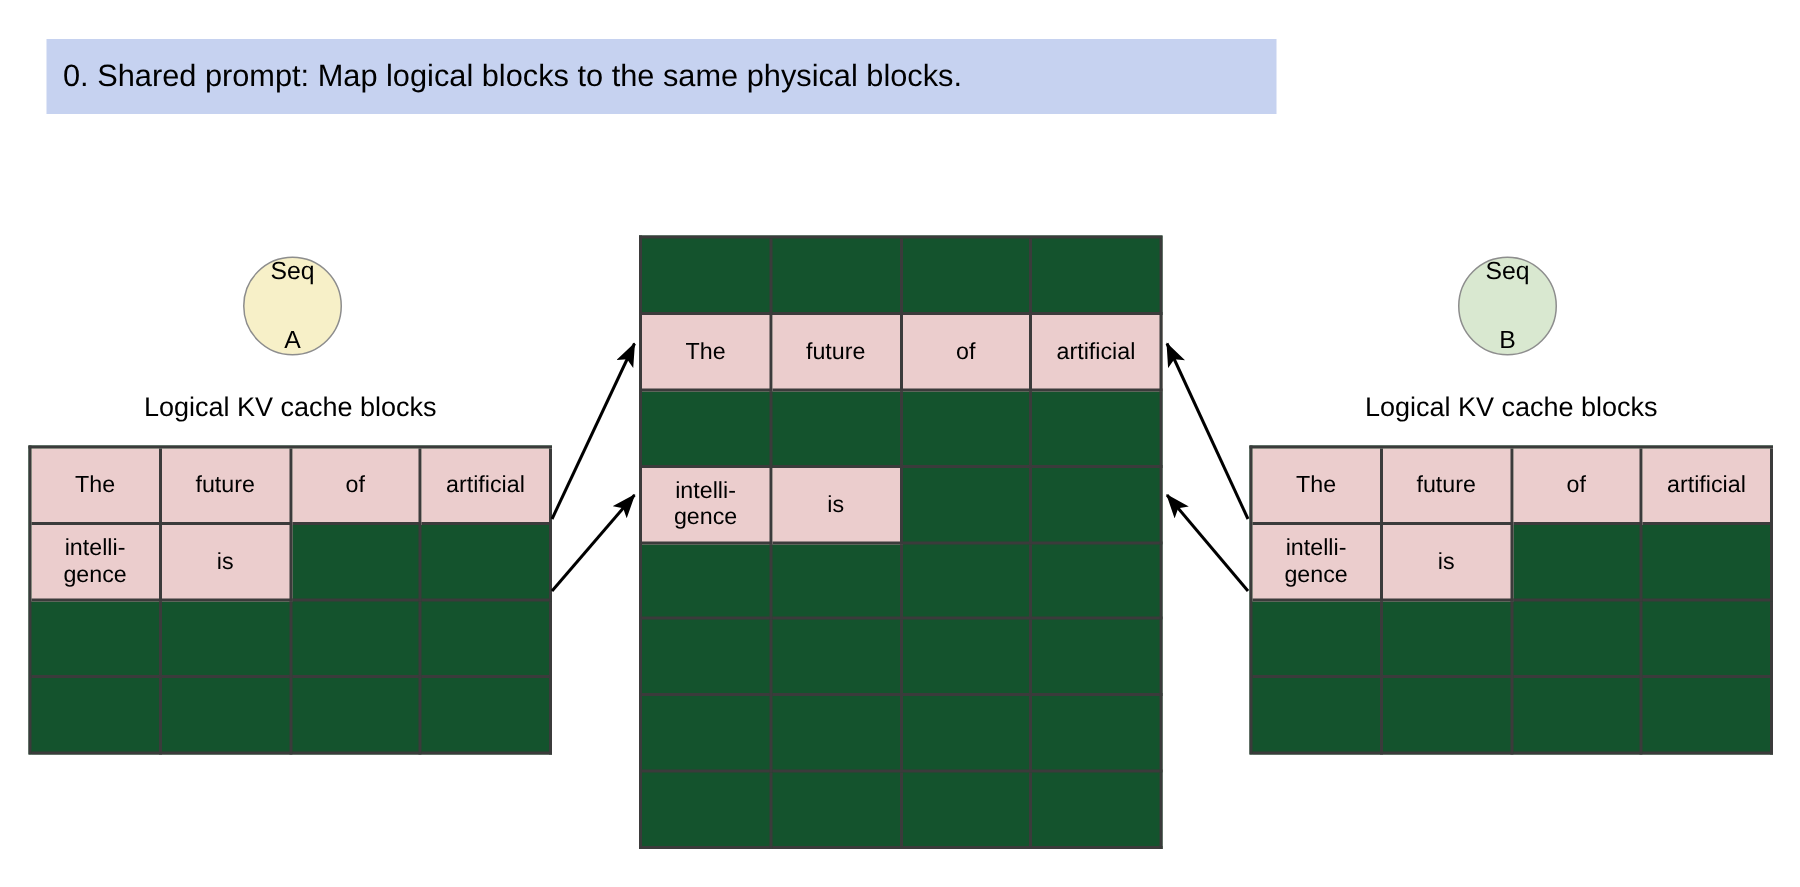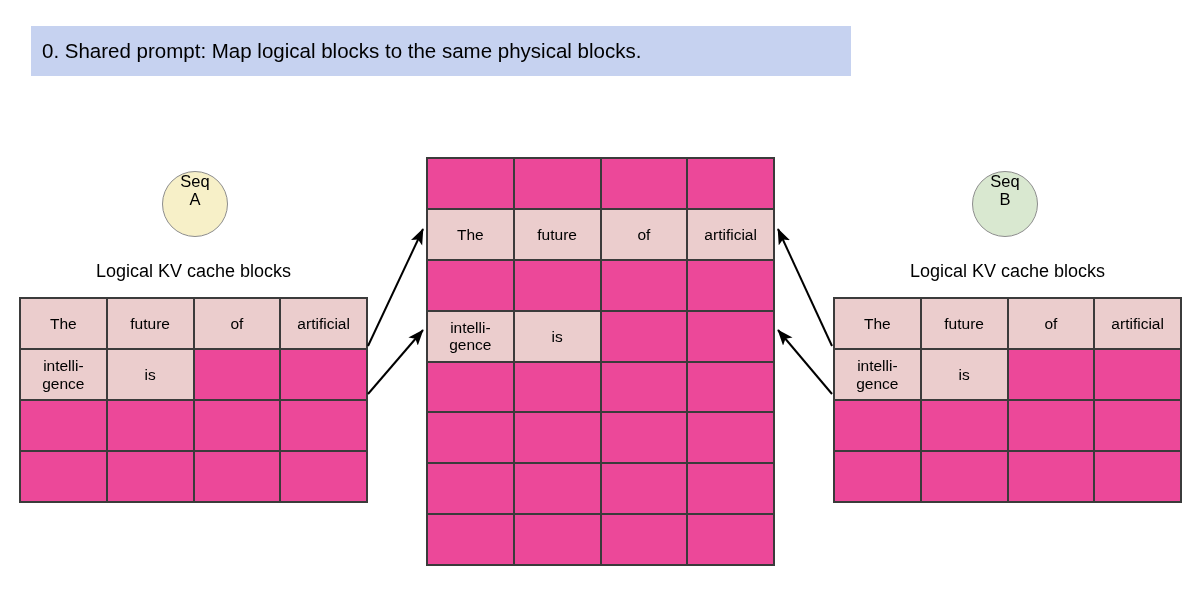--- a/index.html
+++ b/index.html
@@ -47,21 +47,21 @@
   .seq-badge {
     position: absolute;
     width: 66px;
     height: 66px;
     border-radius: 50%;
     border: 1.2px solid #8d8d8d;
     box-sizing: border-box;
     display: flex;
     flex-direction: column;
     align-items: center;
-    justify-content: flex-start;
+    justify-content: space-between;
     font-size: 16.5px;
     line-height: 1.12;
   }
   .seq-a {
     left: 162px;
     top: 171px;
     background: #f7f0c8;
   }
   .seq-b {
     left: 972px;
@@ -92,21 +92,21 @@
     width: 349px;
   }
 
   
   .grid {
     position: absolute;
     display: grid;
     box-sizing: border-box;
     border-top: 2px solid #3b3b3b;
     border-left: 2px solid #3b3b3b;
-    background: #ec4899;
+    background: #14532d;
   }
   .grid .cell {
     box-sizing: border-box;
     border-right: 2px solid #3b3b3b;
     border-bottom: 2px solid #3b3b3b;
     display: flex;
     align-items: center;
     justify-content: center;
     text-align: center;
     font-size: 15.5px;

